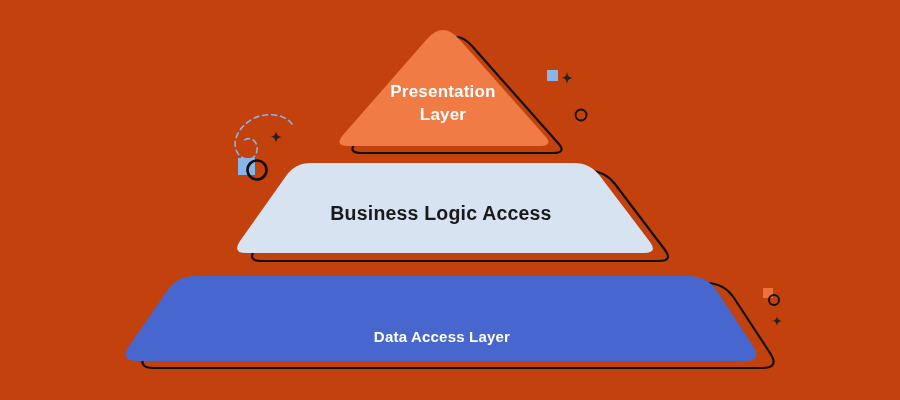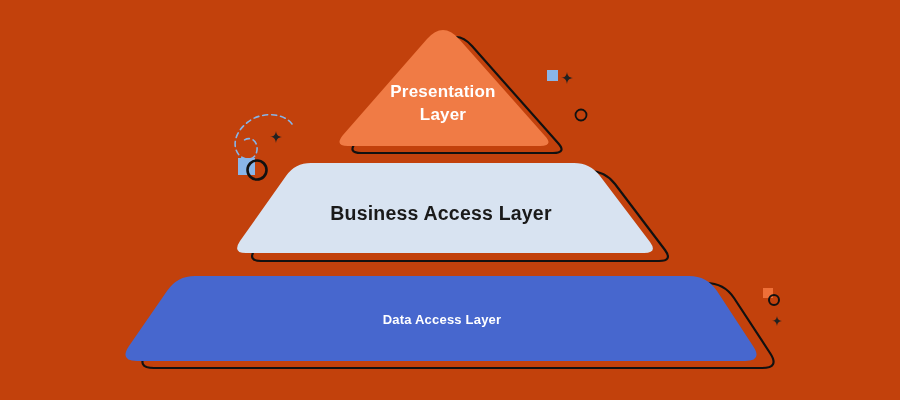--- a/index.html
+++ b/index.html
@@ -20,22 +20,22 @@
   }
   .label-presentation{
     left:383px;top:80px;width:120px;
     font-size:17px;line-height:23px;color:#ffffff;
   }
   .label-business{
     left:291px;top:202px;width:300px;
     font-size:19.5px;line-height:23px;color:#1a1a1a;
   }
   .label-data{
-    left:292px;top:308px;width:300px;
-    font-size:13px;line-height:23px;color:#ffffff;
+    left:292px;top:325px;width:300px;
+    font-size:15px;line-height:23px;color:#ffffff;
   }
 </style>
 </head>
 <body>
 
 <div class="stage">
 
   <svg width="900" height="400" viewBox="0 0 900 400">
 
     <g>
@@ -62,16 +62,16 @@
     <rect x="238" y="158" width="17" height="17" fill="#8AB5E8"></rect>
     <circle cx="257" cy="170" r="9.5" fill="none" stroke="#111111" stroke-width="2.6"></circle>
 
     <rect x="763" y="288" width="10" height="10" fill="#EF7038"></rect>
     <circle cx="774" cy="300" r="5" fill="none" stroke="#111111" stroke-width="2"></circle>
     <path transform="translate(777,321)" d="M0,-5 C0.5,-1.7 1.7,-0.5 5,0 C1.7,0.5 0.5,1.7 0,5 C-0.5,1.7 -1.7,-0.5 -5,0 C-1.7,-0.5 -0.5,-1.7 0,-5 Z" fill="#222222"></path>
   </svg>
 
   <div class="layer-label label-presentation">Presentation Layer</div>
 
-  <div class="layer-label label-business">Business Access Layer</div>
+  <div class="layer-label label-business">Business Logic Access</div>
 
   <div class="layer-label label-data">Data Access Layer</div>
 </div>
 
 </body></html>

